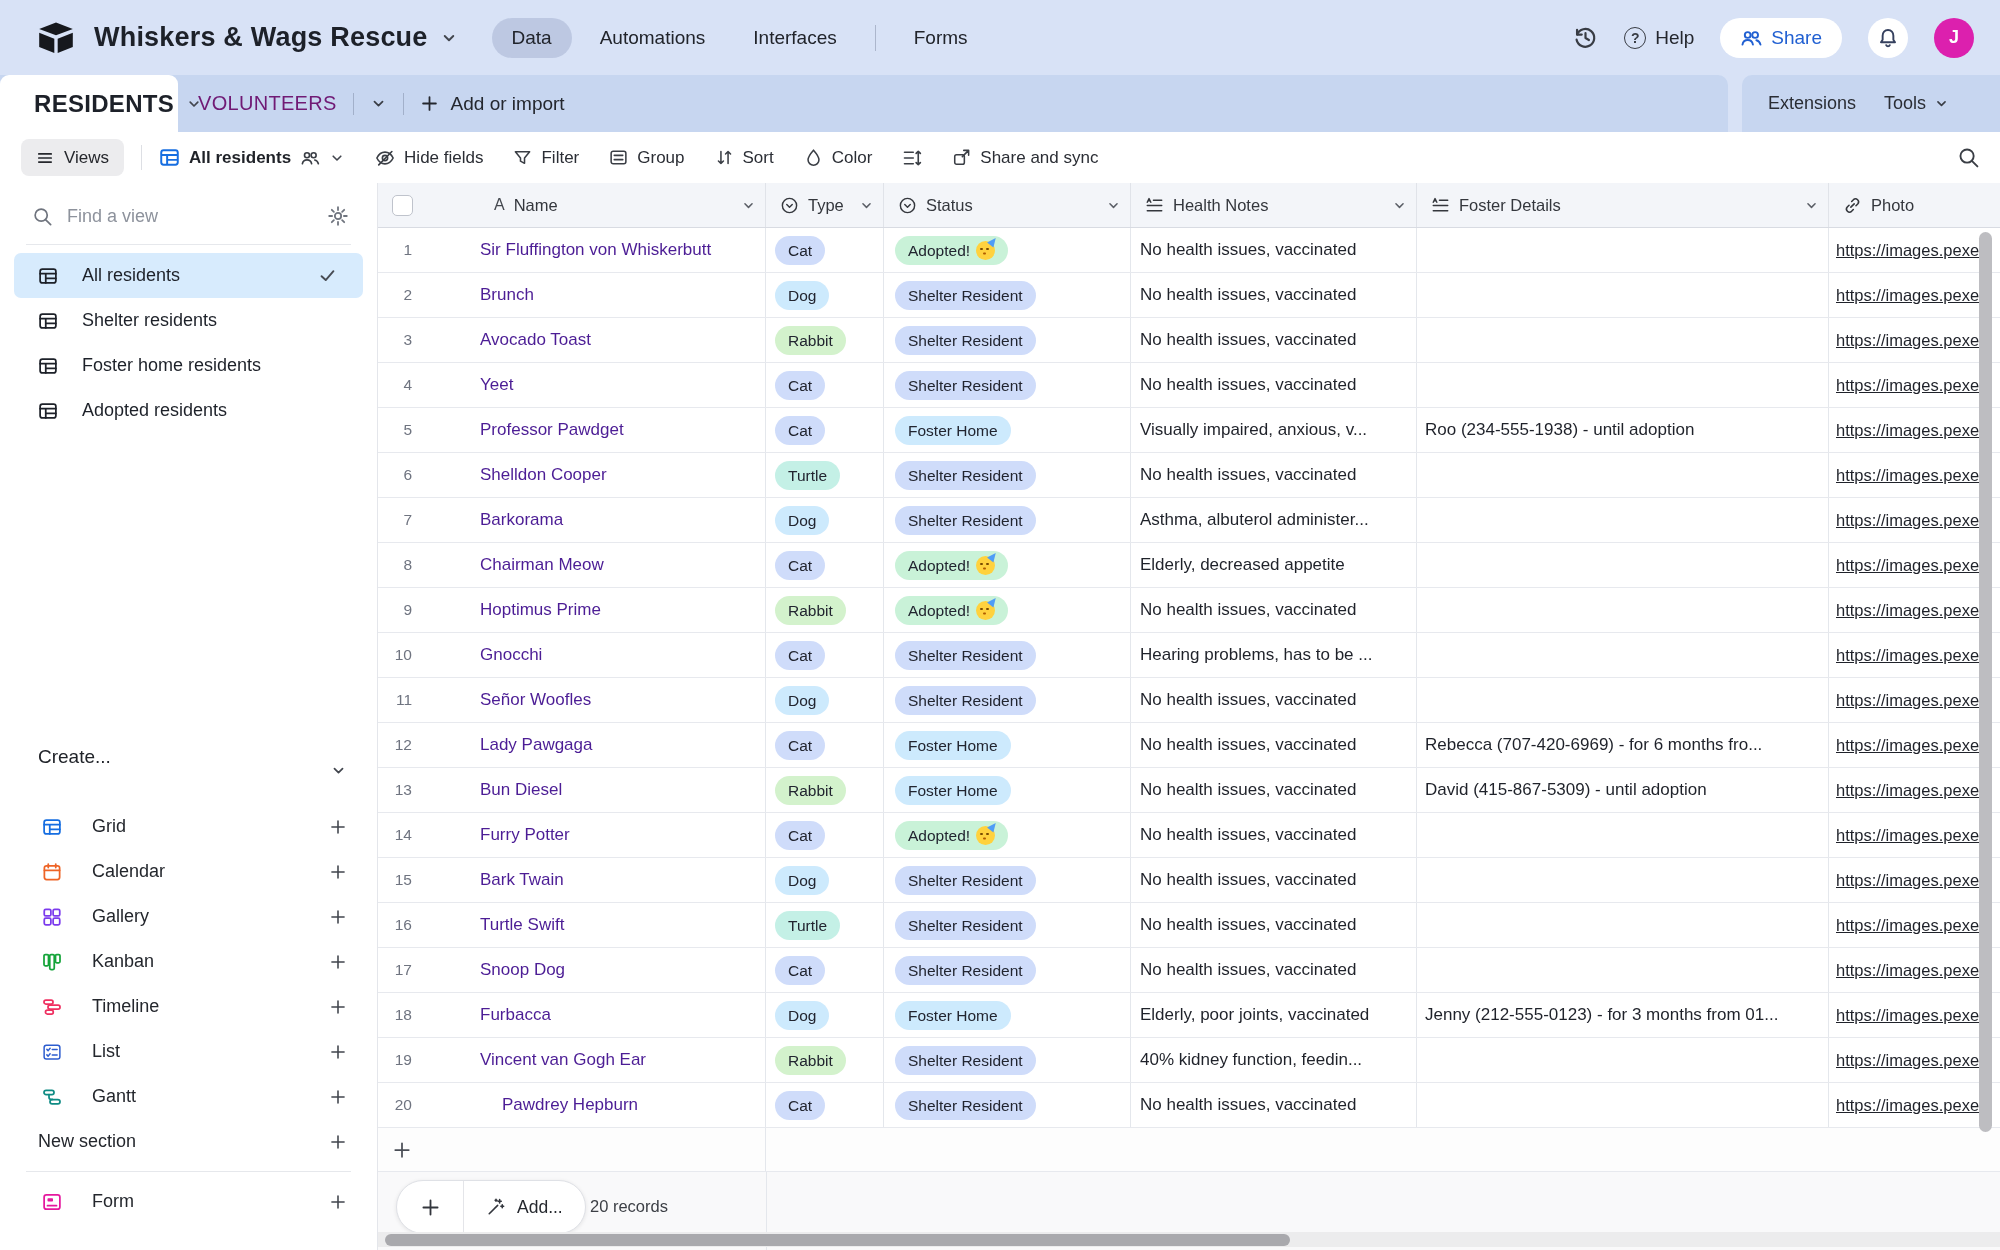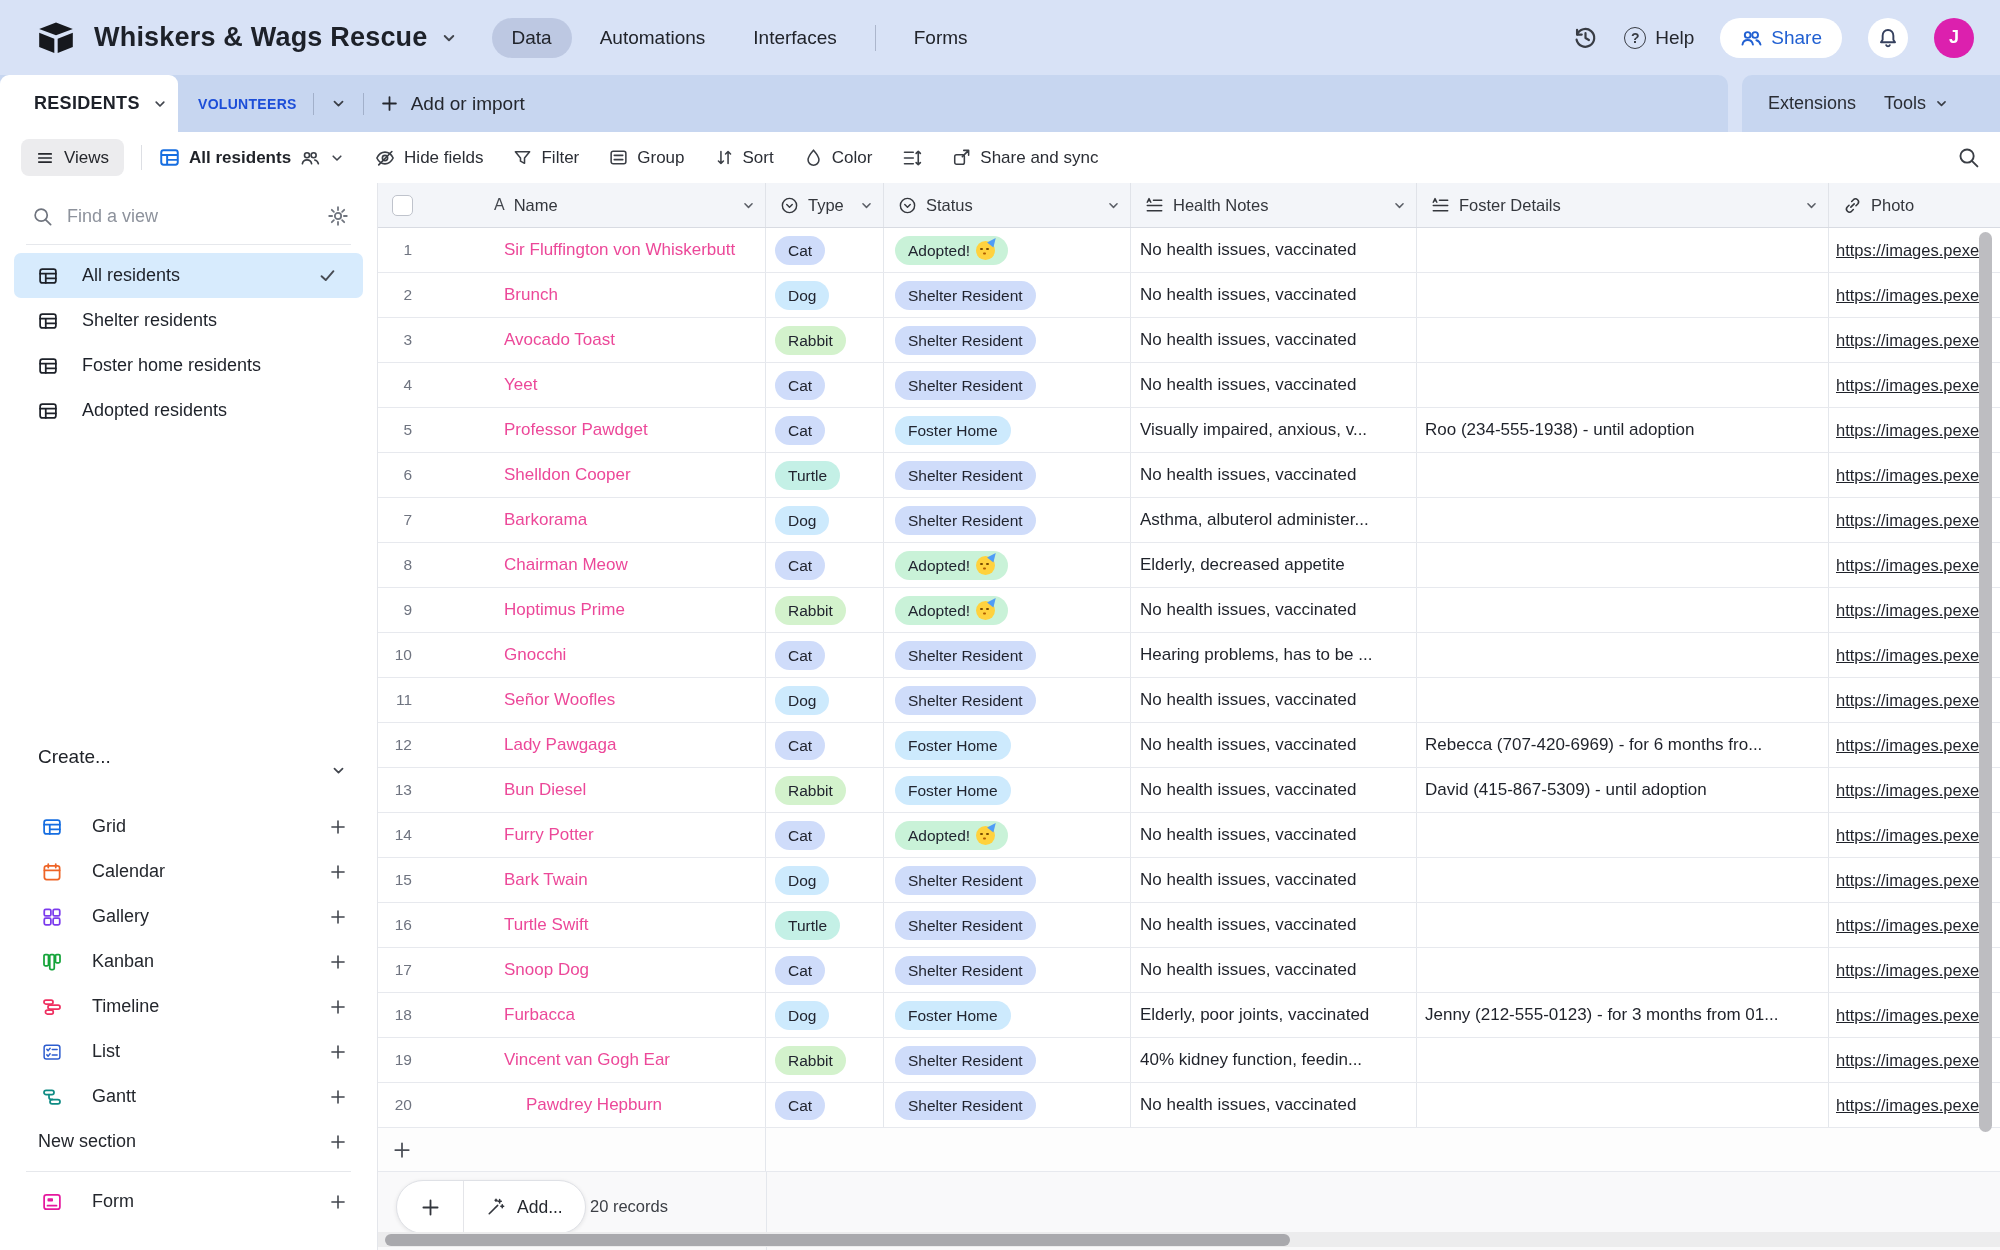--- a/index.html
+++ b/index.html
@@ -22,22 +22,22 @@
   .helpwrap { display:flex; align-items:center; gap:9px; color:#24272e; font-size:19px; }
   .qcircle { width:22px; height:22px; border:1.8px solid #383c44; border-radius:50%; font-size:14px; font-weight:600; display:flex; align-items:center; justify-content:center; color:#383c44; }
   .share-btn { background:#fff; border-radius:20px; height:40px; display:flex; align-items:center; gap:9px; padding:0 20px; color:#2160d2; font-size:19px; font-weight:500; }
   .bell-btn { width:40px; height:40px; background:#fff; border-radius:50%; display:flex; align-items:center; justify-content:center; color:#35405e; }
   .avatar { width:40px; height:40px; border-radius:50%; background:#dc20ae; color:#fff; font-size:18px; font-weight:600; display:flex; align-items:center; justify-content:center; }
 
   
   .tabbar { position:absolute; left:0; top:75px; width:2000px; height:57px; background:#d8e2f6; }
   .tabstrip { position:absolute; left:0; top:0; height:57px; width:1728px; background:#c7d6f0; border-radius:0 10px 0 0; display:flex; align-items:center; }
   .toolstrip { position:absolute; left:1742px; top:0; height:57px; width:258px; background:#c7d6f0; border-radius:10px 0 0 0; display:flex; align-items:center; gap:28px; padding-left:26px; font-size:18px; color:#2a2d34; }
-  .tab-active { height:57px; width:178px; background:#fff; border-radius:9px 9px 0 0; display:flex; align-items:center; padding-left:34px; gap:12px; font-size:18px; font-weight:700; letter-spacing:.3px; }
-  .tab-inactive { font-size:14px; font-weight:700; letter-spacing:.3px; color:#1d4ed8; margin-left:20px; }
+  .tab-active { height:57px; width:178px; background:#fff; border-radius:9px 9px 0 0; display:flex; align-items:center; padding-left:34px; gap:12px; font-size:24px; font-weight:700; letter-spacing:.3px; }
+  .tab-inactive { font-size:20px; font-weight:400; letter-spacing:.3px; color:#701a75; margin-left:20px; }
   .tb-div { width:1px; height:22px; background:rgba(30,40,70,.22); margin:0 16px; }
   .addimport { display:flex; align-items:center; gap:12px; font-size:19px; color:#24272e; }
   .toolstrip .chev { color:#3a3e46; }
 
   
   .toolbar { position:absolute; left:0; top:132px; width:2000px; height:51px; background:#fff; display:flex; align-items:center; padding-left:21px; }
   .views-pill { display:flex; align-items:center; gap:10px; background:#ececee; border-radius:8px; height:37px; padding:0 15px; font-size:17px; font-weight:500; color:#25272c; }
   .tb-vdiv { width:1px; height:25px; background:#dddfe4; margin:0 17px; }
   .viewname { display:flex; align-items:center; gap:9px; font-size:17px; font-weight:600; color:#1f2228; }
   .viewname .gicon { color:#166ee1; }
@@ -71,21 +71,21 @@
   .hcell { height:100%; border-right:1px solid #e0e3e9; display:flex; align-items:center; font-size:16.5px; font-weight:500; color:#34373d; padding-left:14px; gap:9px; }
   .hcell .ficon { color:#44484f; }
   .hcell .hchev { margin-left:auto; margin-right:9px; color:#5a5e66; }
   .hcheckbox { width:21px; height:21px; border:1.5px solid #bfc3cc; border-radius:5px; background:#fff; flex:none; }
   .letterA { font-size:16px; font-weight:500; color:#44484f; }
   .grows { position:absolute; left:0; top:45px; width:1700px; }
   .trow { display:flex; height:45px; border-bottom:1px solid #e7e9ee; background:#fff; }
   .tcell { height:100%; border-right:1px solid #e4e7ec; display:flex; align-items:center; overflow:hidden; white-space:nowrap; }
   .cell-name { padding-left:12px; }
   .rnum { width:22px; text-align:right; font-size:15.5px; color:#6f7480; flex:none; }
-  .rname { margin-left:92px; font-size:17px; color:#ec4899; }
+  .rname { margin-left:68px; font-size:17px; color:#4c1d95; }
   .pill { display:inline-block; padding:4px 13px; border-radius:15px; font-size:15.5px; color:#222530; line-height:21px; }
   .pface { width:19px; height:19px; border-radius:50%; background:#ffd23e; display:inline-block; vertical-align:-4px; margin-left:6px; position:relative; }
   .pface::before { content:""; position:absolute; left:4px; top:7px; width:2.6px; height:2.6px; border-radius:50%; background:#7a4b00; box-shadow:6px 0 0 #7a4b00, 3px 4.5px 0 #b05c00; }
   .pface::after { content:""; position:absolute; right:-2px; top:-4px; width:0; height:0; border-left:4px solid transparent; border-right:4px solid transparent; border-bottom:9px solid #4f9df7; transform:rotate(38deg); }
   .cellpad-type { padding-left:9px; }
   .cellpad-status { padding-left:11px; }
   .celltext { font-size:17px; color:#1f222a; padding-left:9px; }
   .cell-foster .celltext { padding-left:8px; }
   .linktext { font-size:16.5px; color:#1f222a; text-decoration:underline; padding-left:7px; }
   .addrow { position:absolute; left:0; top:945px; height:44px; width:1700px; border-bottom:1px solid #e7e9ee; background:#fdfdfd; display:flex; align-items:center; }

